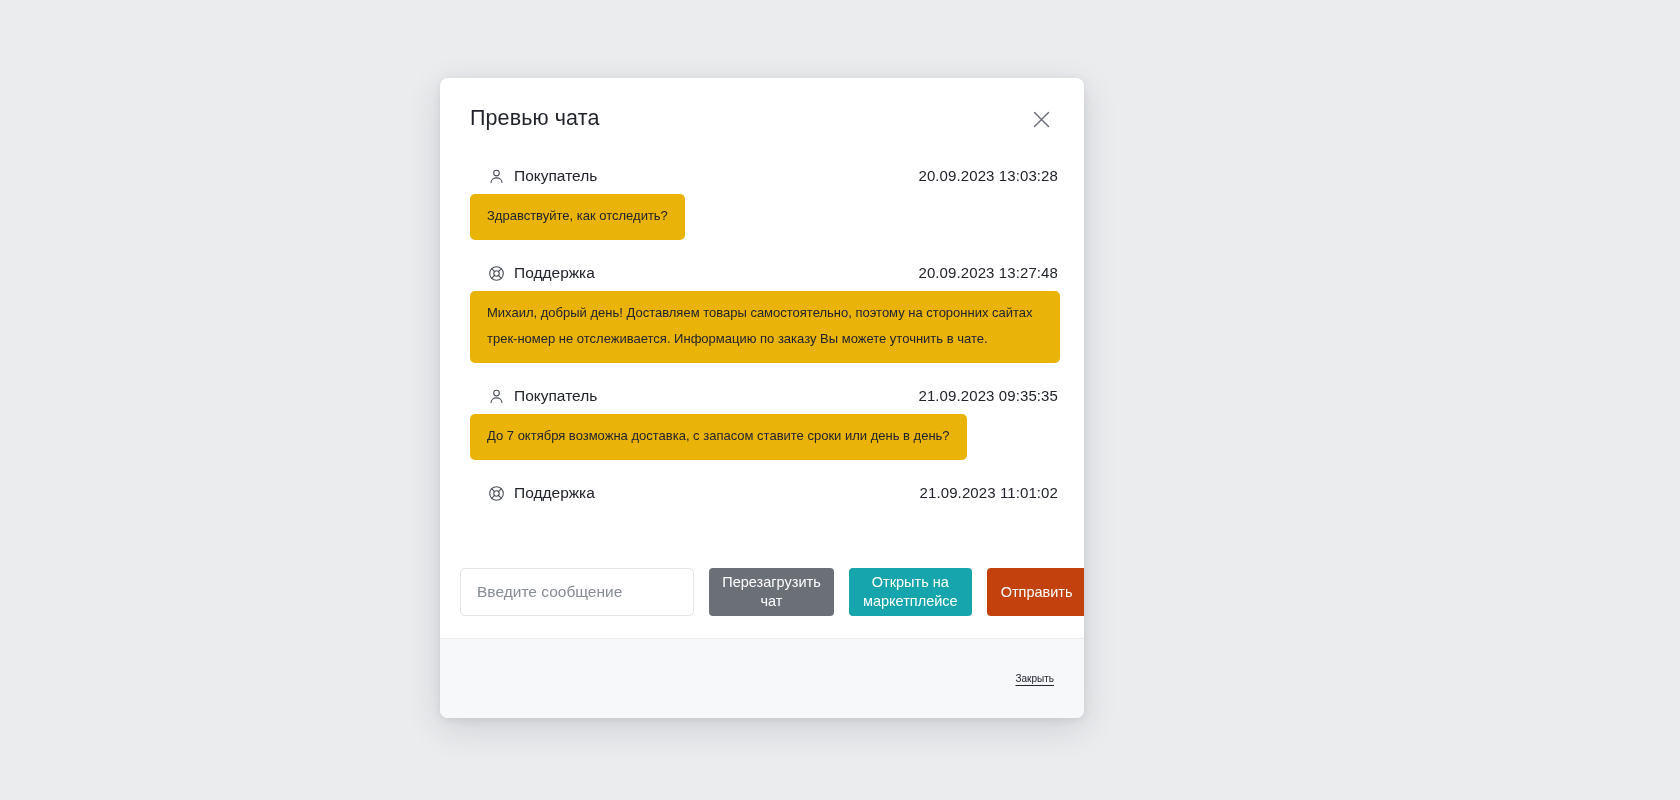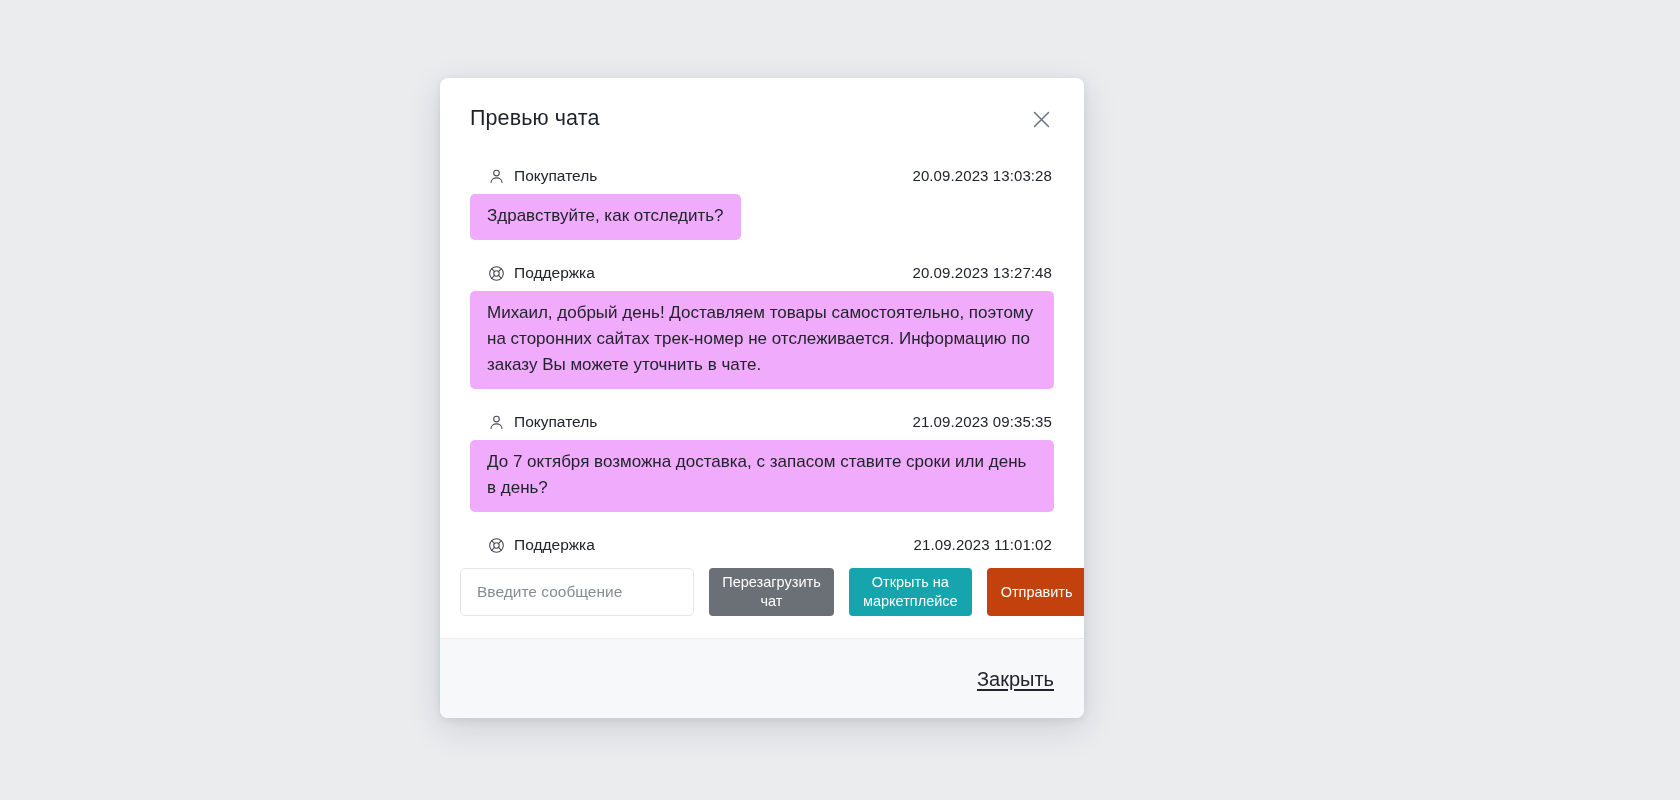--- a/index.html
+++ b/index.html
@@ -63,21 +63,21 @@
     align-items: center;
     justify-content: center;
     cursor: pointer;
     color: #6e727c;
   }
   .close-x svg { display: block; }
 
   
   .chat-body {
     flex: 1 1 auto;
-    padding: 24px 30px 0 30px;
+    padding: 24px 24px 0 30px;
     overflow: hidden;
     position: relative;
   }
 
   .msg {
     margin-bottom: 23px;
   }
   .msg:last-child { margin-bottom: 0; }
 
   .msg-head {
@@ -112,24 +112,24 @@
     color: #21242b;
     white-space: nowrap;
     letter-spacing: 0.1px;
   }
 
   .bubble-row {
     display: flex;
   }
 
   .bubble {
-    background: #f0abfc;
+    background: #eab308;
     border-radius: 5px;
     padding: 9px 17px 11px 17px;
-    font-size: 17px;
+    font-size: 13px;
     line-height: 26px;
     color: #21242b;
     max-width: 100%;
   }
   .bubble.wide {
     width: 100%;
   }
 
   
   .compose {
@@ -189,21 +189,21 @@
     height: 80px;
     background: #f7f8fa;
     border-top: 1px solid #eaecef;
     display: flex;
     align-items: center;
     justify-content: flex-end;
     padding: 0 30px;
   }
 
   .footer-link {
-    font-size: 20px;
+    font-size: 10px;
     line-height: 20px;
     color: #21242b;
     text-decoration: underline;
     text-underline-offset: 3px;
     cursor: pointer;
   }
 </style>
 </head>
 <body>
 

